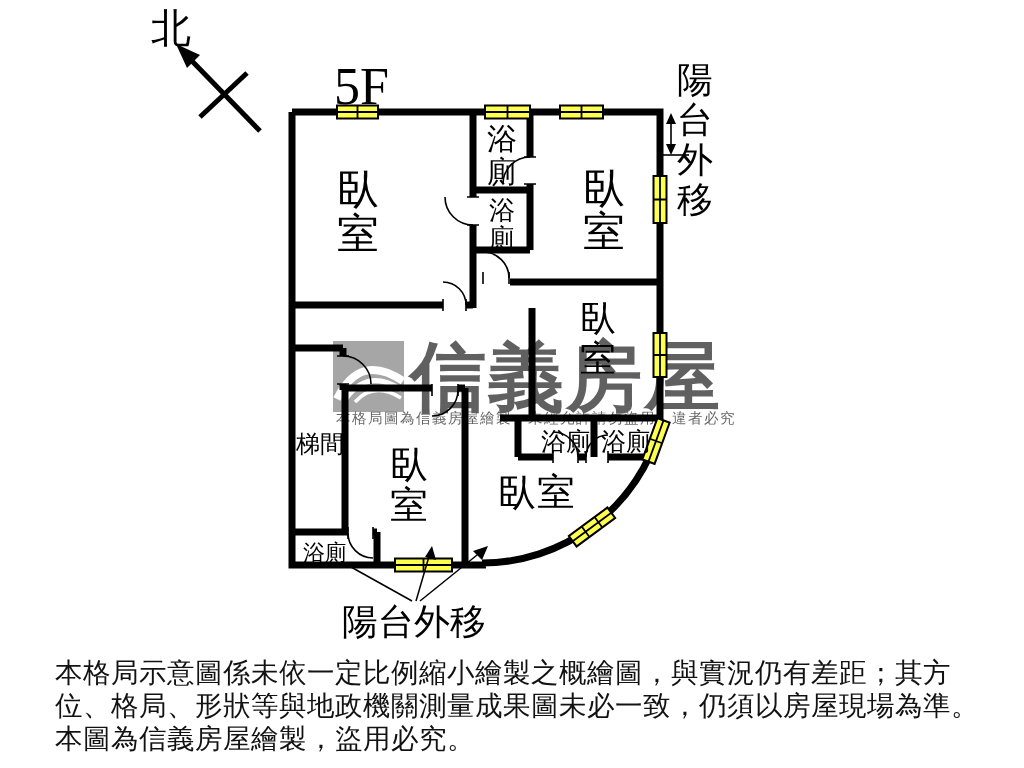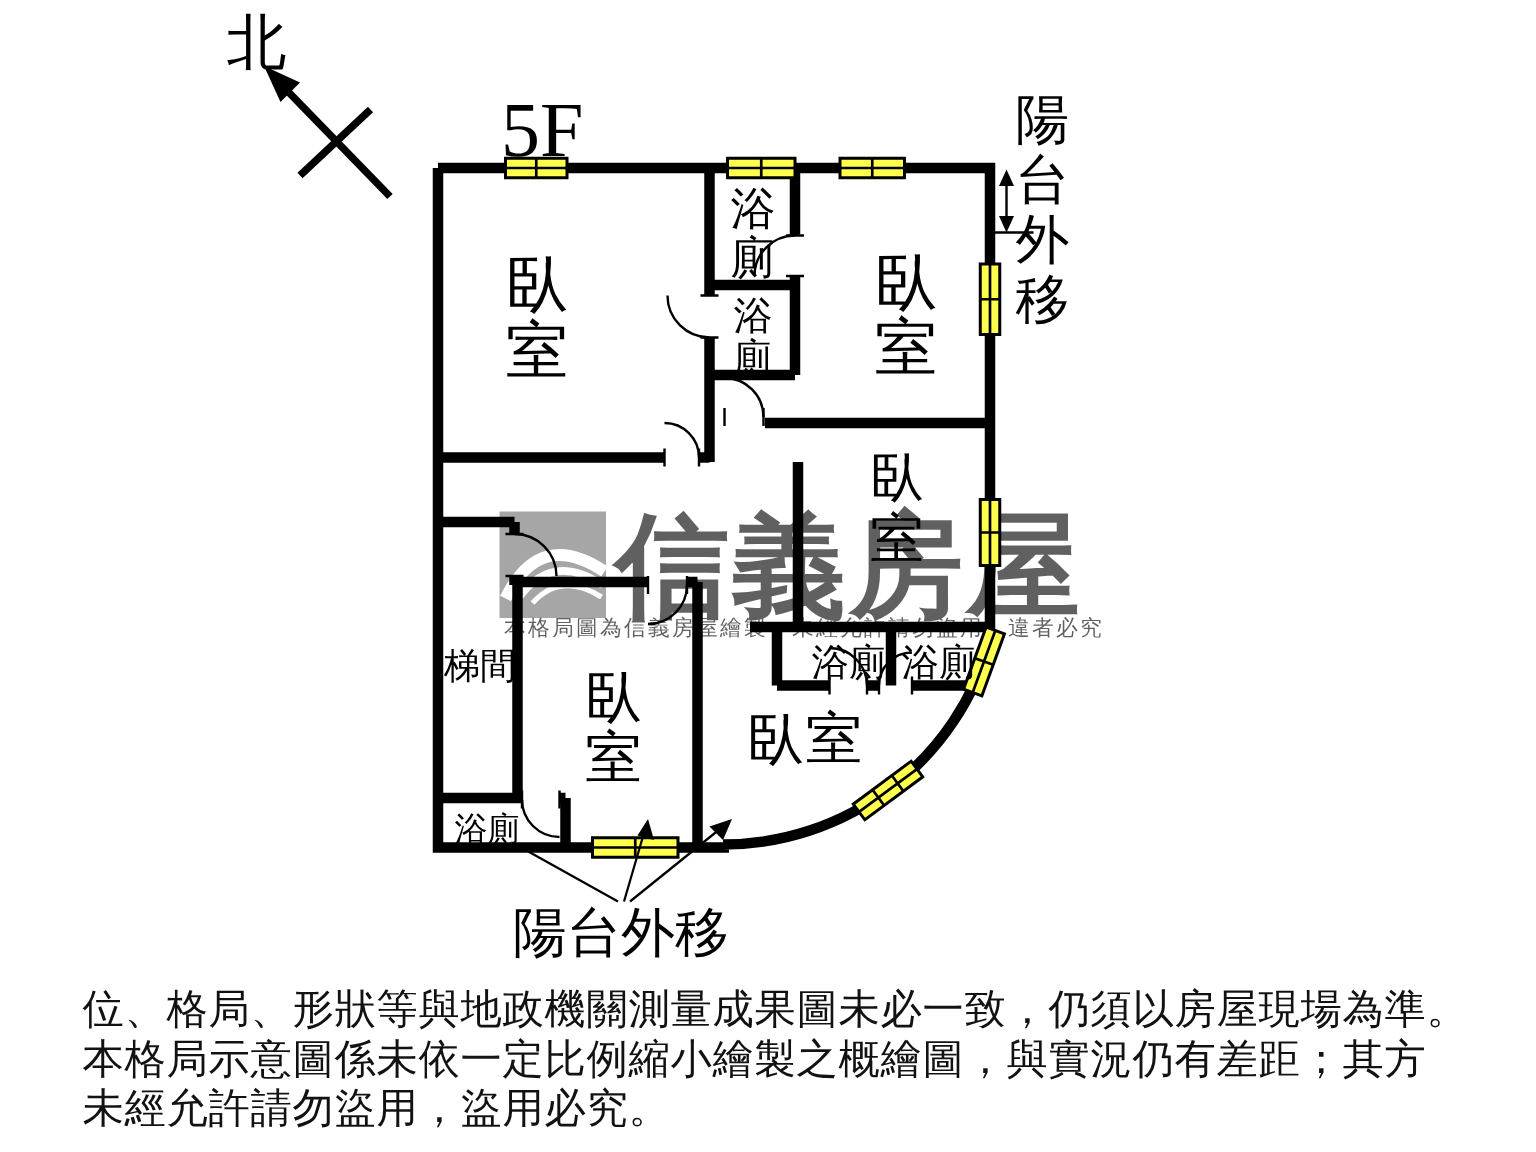--- a/index.html
+++ b/index.html
@@ -141,18 +141,18 @@
     <line x1="412" y1="601" x2="351" y2="567" stroke="#000" stroke-width="1.5"></line>
     <line x1="416" y1="601" x2="430" y2="553" stroke="#000" stroke-width="1.5"></line>
     <polygon points="432,546 436,560 425,557" fill="#000"></polygon>
     <line x1="420" y1="601" x2="482" y2="551" stroke="#000" stroke-width="1.5"></line>
     <polygon points="488,546 482,560 473,551" fill="#000"></polygon>
   </g>
 </svg>
 
   
   <div class="disclaimer">
+    <div>本格局示意圖係未依一定比例縮小繪製之概繪圖，與實況仍有差距；其方</div>
     <div>位、格局、形狀等與地政機關測量成果圖未必一致，仍須以房屋現場為準。</div>
-    <div>本格局示意圖係未依一定比例縮小繪製之概繪圖，與實況仍有差距；其方</div>
-    <div>未經允許請勿盜用，盜用必究。</div>
+    <div>本圖為信義房屋繪製，盜用必究。</div>
   </div>
 
 </div>
 
 </body></html>

